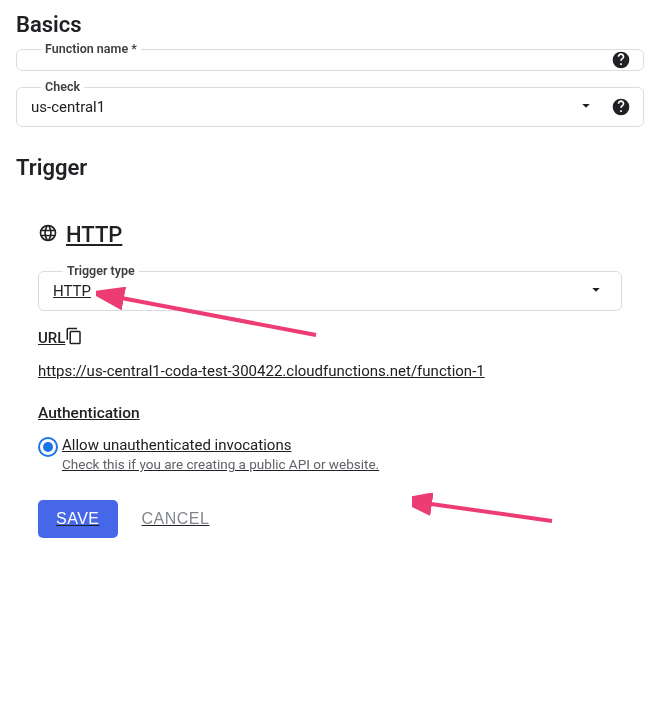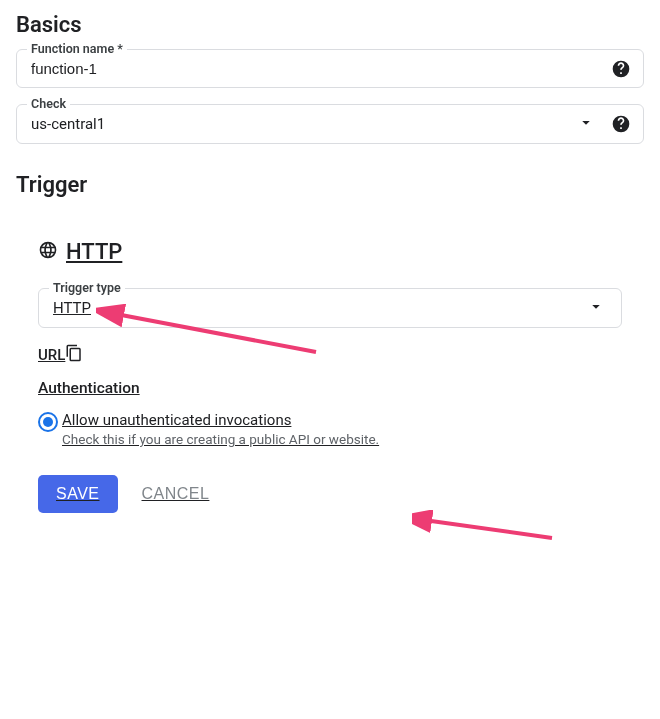--- a/index.html
+++ b/index.html
@@ -25,21 +25,21 @@
       position: relative;
       border: 1px solid #dadce0;
       border-radius: 6px;
       margin-bottom: 16px;
       padding: 10px 14px 10px 14px;
       background: #fff;
     }
     .floating-label {
       position: absolute;
       top: -9px;
-      left: 10px;
+      left: 24px;
       background: #fff;
       padding: 0 4px;
       font-size: 12.5px;
       font-weight: 600;
       color: #3c4043;
     }
     .field-input {
       border: none;
       outline: none;
       font-size: 15px;
@@ -177,21 +177,20 @@
       pointer-events: none;
     }
   </style>
 </head>
 <body>
 
 <h2 class="section-title">Basics</h2>
 
 <div class="field-wrap">
   <span class="floating-label">Function name *</span>
-  <input class="field-input" type="text" value="function-1" style="">
   <span class="help-icon">
     <svg viewBox="0 0 24 24" width="20" height="20" fill="#202124">
         <circle cx="12" cy="12" r="10"></circle>
         <path fill="#fff" d="M11 18h2v-2h-2v2zm1-14c-2.2 0-4 1.8-4 4h2c0-1.1.9-2 2-2s2 .9 2 2c0 2-3 1.8-3 5h2c0-2.2 3-2.5 3-5 0-2.2-1.8-4-4-4z"></path>
       </svg>
   </span>
 </div>
 
 <div class="field-wrap">
   <span class="floating-label">Check</span>
@@ -241,20 +240,21 @@
   </svg>
 
   <div class="url-row">
     <span class="url-label">URL</span>
     <span class="copy-icon">
       <svg viewBox="0 0 24 24" width="18" height="18" fill="#202124">
           <path d="M16 1H4a2 2 0 00-2 2v14h2V3h12V1zm3 4H8a2 2 0 00-2 2v14a2 2 0 002 2h11a2 2 0 002-2V7a2 2 0 00-2-2zm0 16H8V7h11v14z"></path>
         </svg>
     </span>
   </div>
+  <div class="url-text">https://us-central1-coda-test-300422.cloudfunctions.net/function-1</div>
 
   <div class="auth-heading">Authentication</div>
 
   <div class="radio-row">
     <div class="radio-circle selected"></div>
     <div>
       <div class="radio-label">Allow unauthenticated invocations</div>
       <div class="radio-desc">Check this if you are creating a public API or website.</div>
     </div>
   </div>

